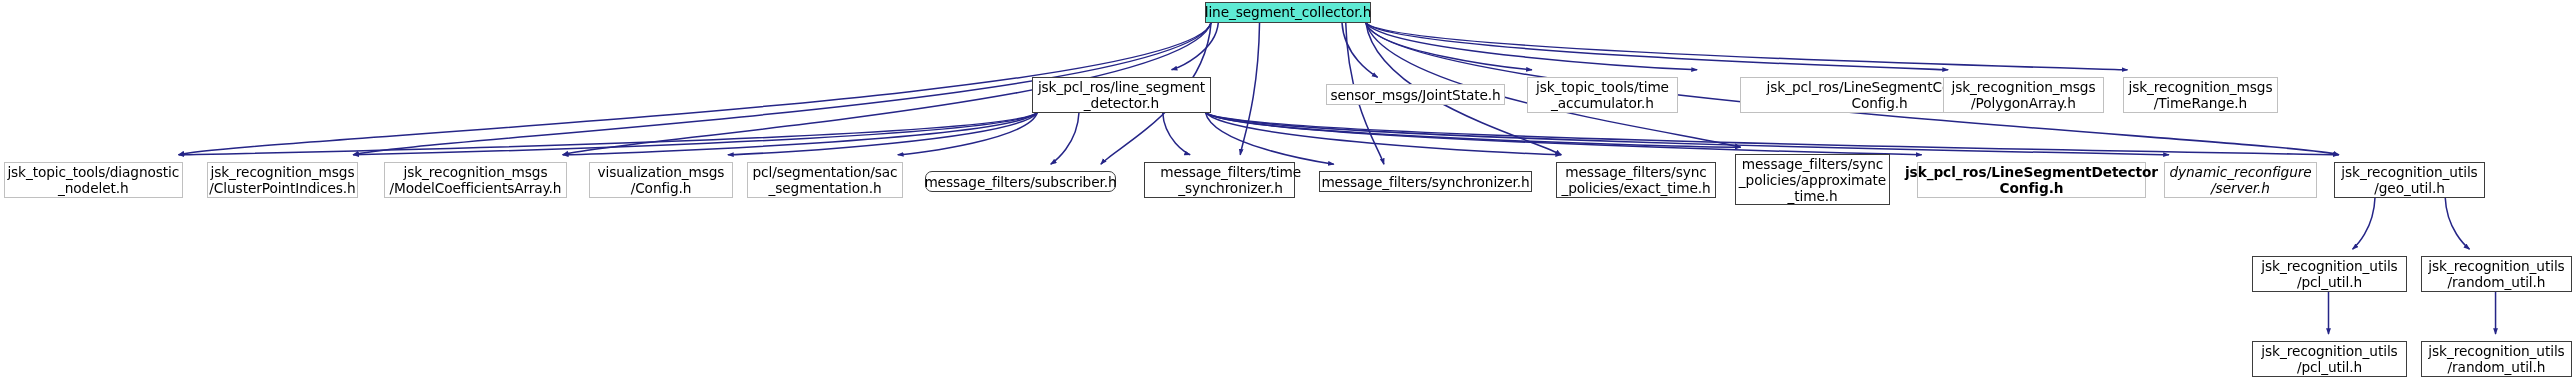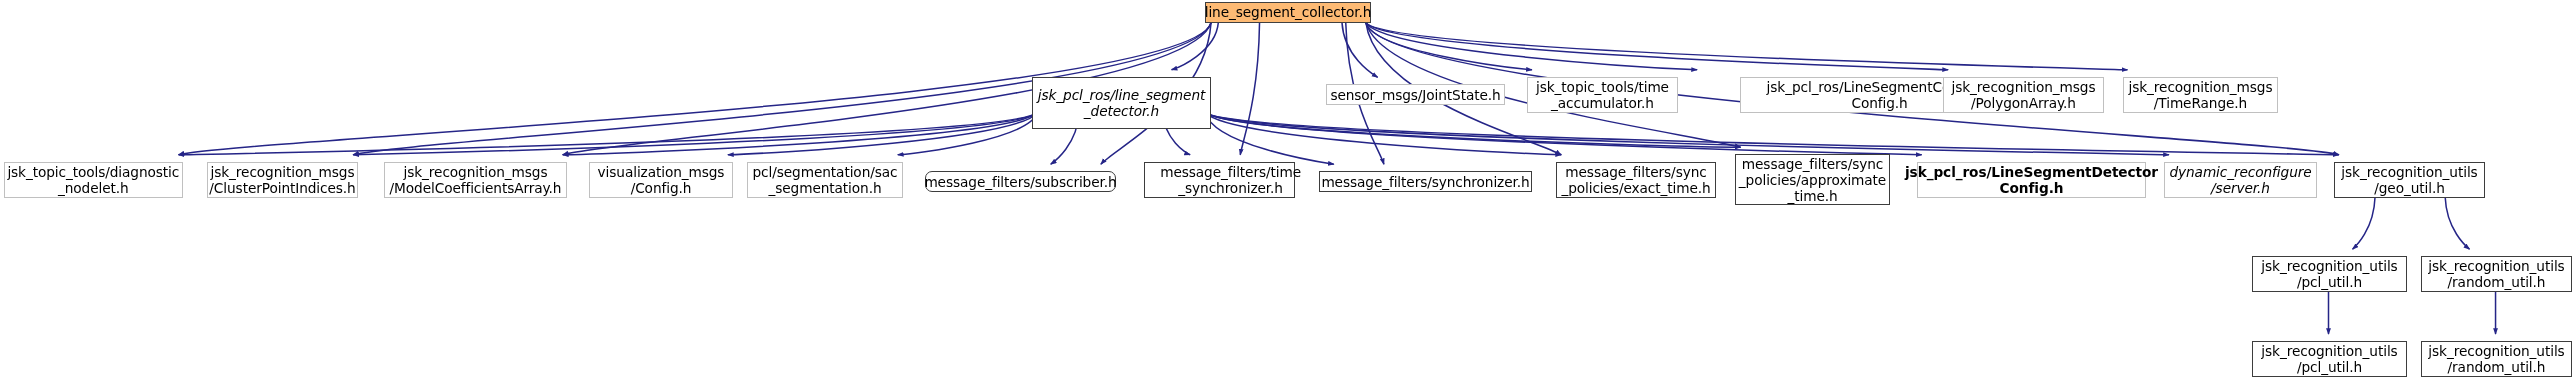--- a/index.html
+++ b/index.html
@@ -37,21 +37,21 @@
     line-height: 16px;
     letter-spacing: -0.1px;
     white-space: pre-line;
     border: 0.9px solid #c0c0c0;
     padding: 0.9px 3.8px;
   }
   .node.strong {
     border: 0.9px solid #3d3d3d;
   }
   .node.root {
-    background: #fdba74;
+    background: #5eead4;
     border: 0.9px solid #404040;
   }
 </style>
 </head>
 <body>
 
 <div id="graph">
   <svg id="edges" viewBox="0 0 2727 409" xmlns="http://www.w3.org/2000/svg">
       <defs>
         <marker id="ah" markerWidth="7" markerHeight="7" refX="6.2" refY="2.6" orient="auto" markerUnits="userSpaceOnUse">
@@ -86,21 +86,21 @@
       <path d="M1276,119 C1299.1,147.6 1976.2,162.68 2035,164" fill="none" stroke="#252587" stroke-width="1.6" marker-end="url(#ah)"></path>
       <path d="M1276,119 C1299.1,147.6 2238.2,162.68 2297,164" fill="none" stroke="#252587" stroke-width="1.6" marker-end="url(#ah)"></path>
       <path d="M1276,119 C1299.1,147.6 2418.2,162.68 2477,164" fill="none" stroke="#252587" stroke-width="1.6" marker-end="url(#ah)"></path>
       <path d="M2515.3,209 C2513.991,243.1 2494.832,261.08 2491.5,264" fill="none" stroke="#252587" stroke-width="1.6" marker-end="url(#ah)"></path>
       <path d="M2589.64,209 C2591.0568,243.1 2611.7936,261.08 2615.4,264" fill="none" stroke="#252587" stroke-width="1.6" marker-end="url(#ah)"></path>
       <path d="M2466,309 C2466,337.6 2466,352.68 2466,354" fill="none" stroke="#252587" stroke-width="1.6" marker-end="url(#ah)"></path>
       <path d="M2643,309 C2643,337.6 2643,352.68 2643,354" fill="none" stroke="#252587" stroke-width="1.6" marker-end="url(#ah)"></path>
     </svg>
   <div id="nodes">
       <div class="node root" style="left: 1205px; top: 1.9px; width: 166px; height: 21px;">line_segment_collector.h</div>
-      <div class="node strong" style="left: 1032px; top: 77px; width: 179px; height: 52px; font-style: italic;">jsk_pcl_ros/line_segment
+      <div class="node strong" style="left: 1032px; top: 77px; width: 179px; height: 36px;">jsk_pcl_ros/line_segment
 _detector.h</div>
       <div class="node" style="left: 1326px; top: 84px; width: 179px; height: 21px;">sensor_msgs/JointState.h</div>
       <div class="node" style="left: 1527px; top: 77px; width: 151px; height: 36px;">jsk_topic_tools/time
 _accumulator.h</div>
       <div class="node" style="left: 1692px; top: 77px; width: 279px; height: 36px; margin-left: 48px;">jsk_pcl_ros/LineSegmentCollector
 Config.h</div>
       <div class="node" style="left: 1943px; top: 77px; width: 161px; height: 36px;">jsk_recognition_msgs
 /PolygonArray.h</div>
       <div class="node" style="left: 2123px; top: 77px; width: 155px; height: 36px;">jsk_recognition_msgs
 /TimeRange.h</div>

